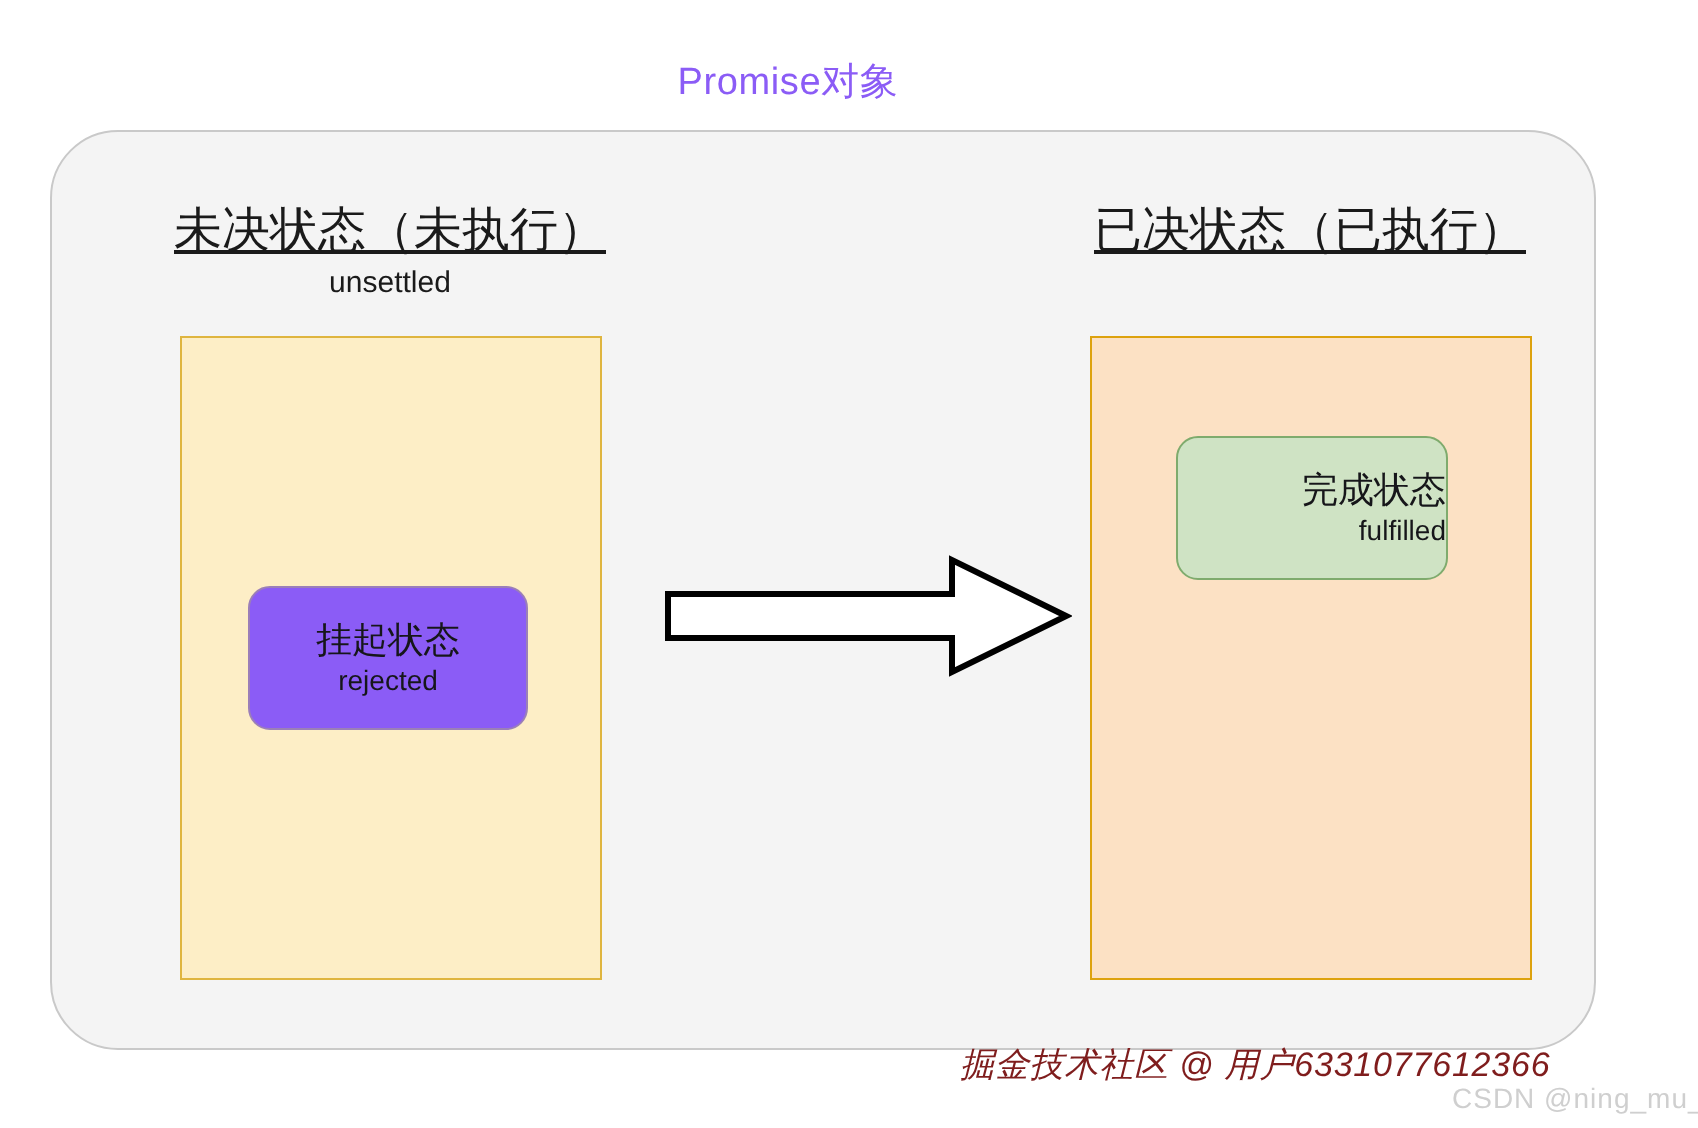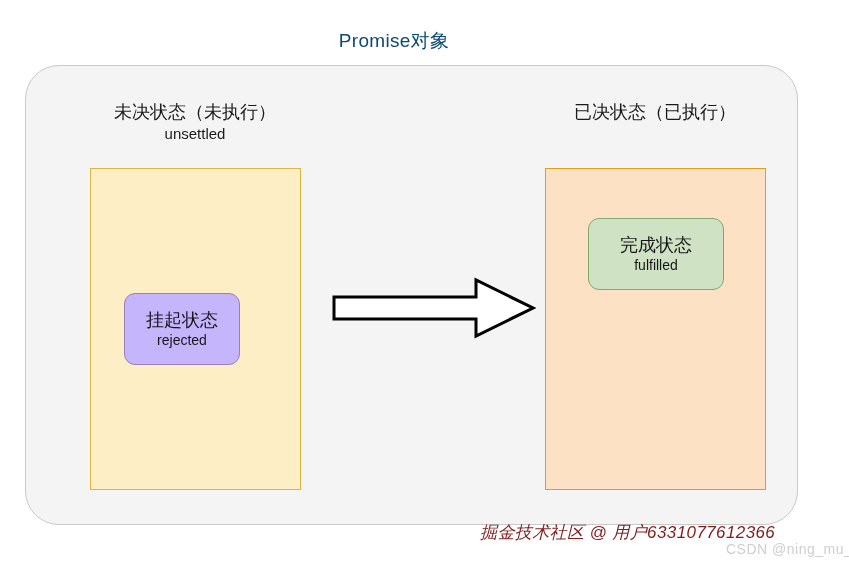--- a/index.html
+++ b/index.html
@@ -24,21 +24,21 @@
   }
 
   
   .diagram-title {
     position: absolute;
     left: 0;
     top: 28px;
     width: 788px;
     text-align: center;
     font-size: 19px;
-    color: #0c4a6e;
+    color: #8b5cf6;
     letter-spacing: 0.3px;
     white-space: nowrap;
   }
 
   
   .promise-container {
     position: absolute;
     left: 25px;
     top: 65px;
     width: 773px;
@@ -51,22 +51,23 @@
 
   
   .group-heading {
     position: absolute;
     text-align: center;
     color: #1a1a1a;
     line-height: 1.35;
   }
   .group-heading .zh {
     display: block;
-    font-size: 18px;
-    white-space: nowrap;
+    font-size: 24px;
+    white-space: nowrap;
+    text-decoration: underline;
   }
   .group-heading .en {
     display: block;
     font-size: 15px;
     white-space: nowrap;
   }
   #heading-unsettled {
     left: 60px;
     top: 100px;
     width: 270px;
@@ -118,32 +119,33 @@
   }
   .state-chip .en {
     display: block;
     font-size: 14px;
     white-space: nowrap;
   }
 
   #chip-pending {
     left: 124px;
     top: 293px;
-    width: 116px;
+    width: 140px;
     height: 72px;
-    background: #c4b5fd;
+    background: #8b5cf6;
     border: 1.6px solid #9b7fb8;
   }
   #chip-fulfilled {
     left: 588px;
     top: 218px;
     width: 136px;
     height: 72px;
     background: #cfe3c4;
     border: 1.6px solid #7fab6d;
+    align-items: flex-end;
   }
   #chip-rejected {
     left: 588px;
     top: 365px;
     width: 136px;
     height: 72px;
     background: #f3c6cb;
     border: 1.6px solid #d4858f;
   }
 

